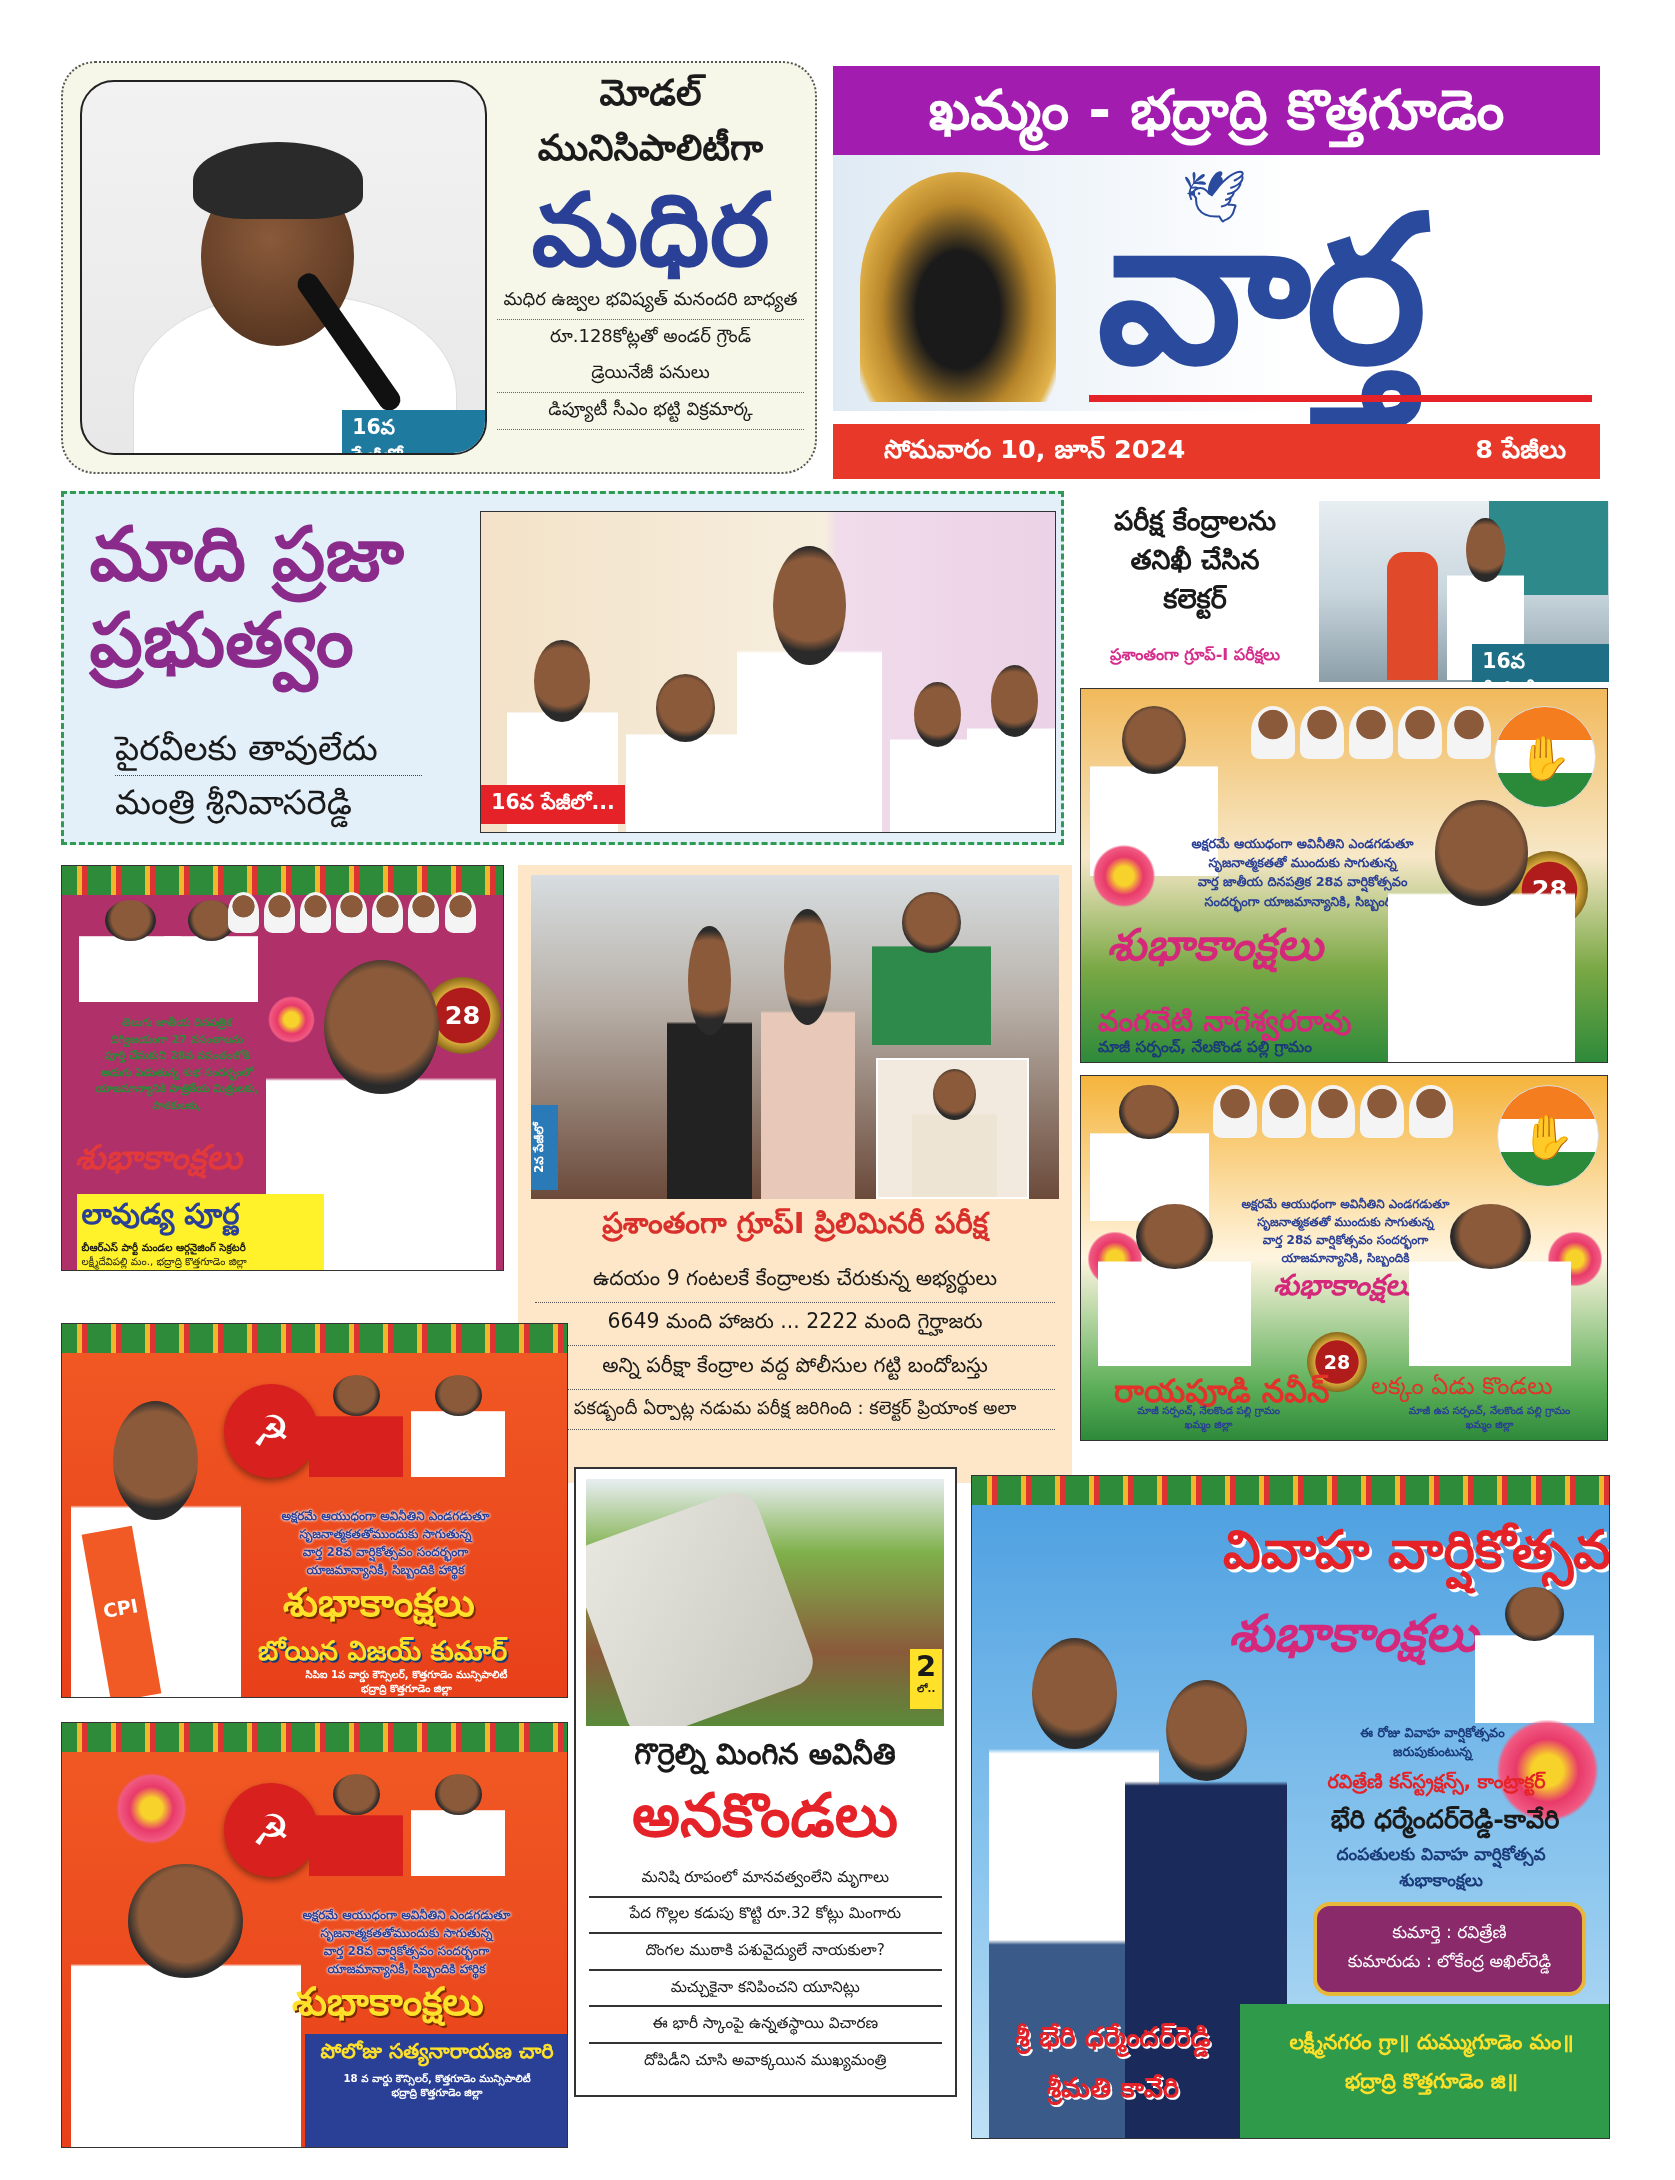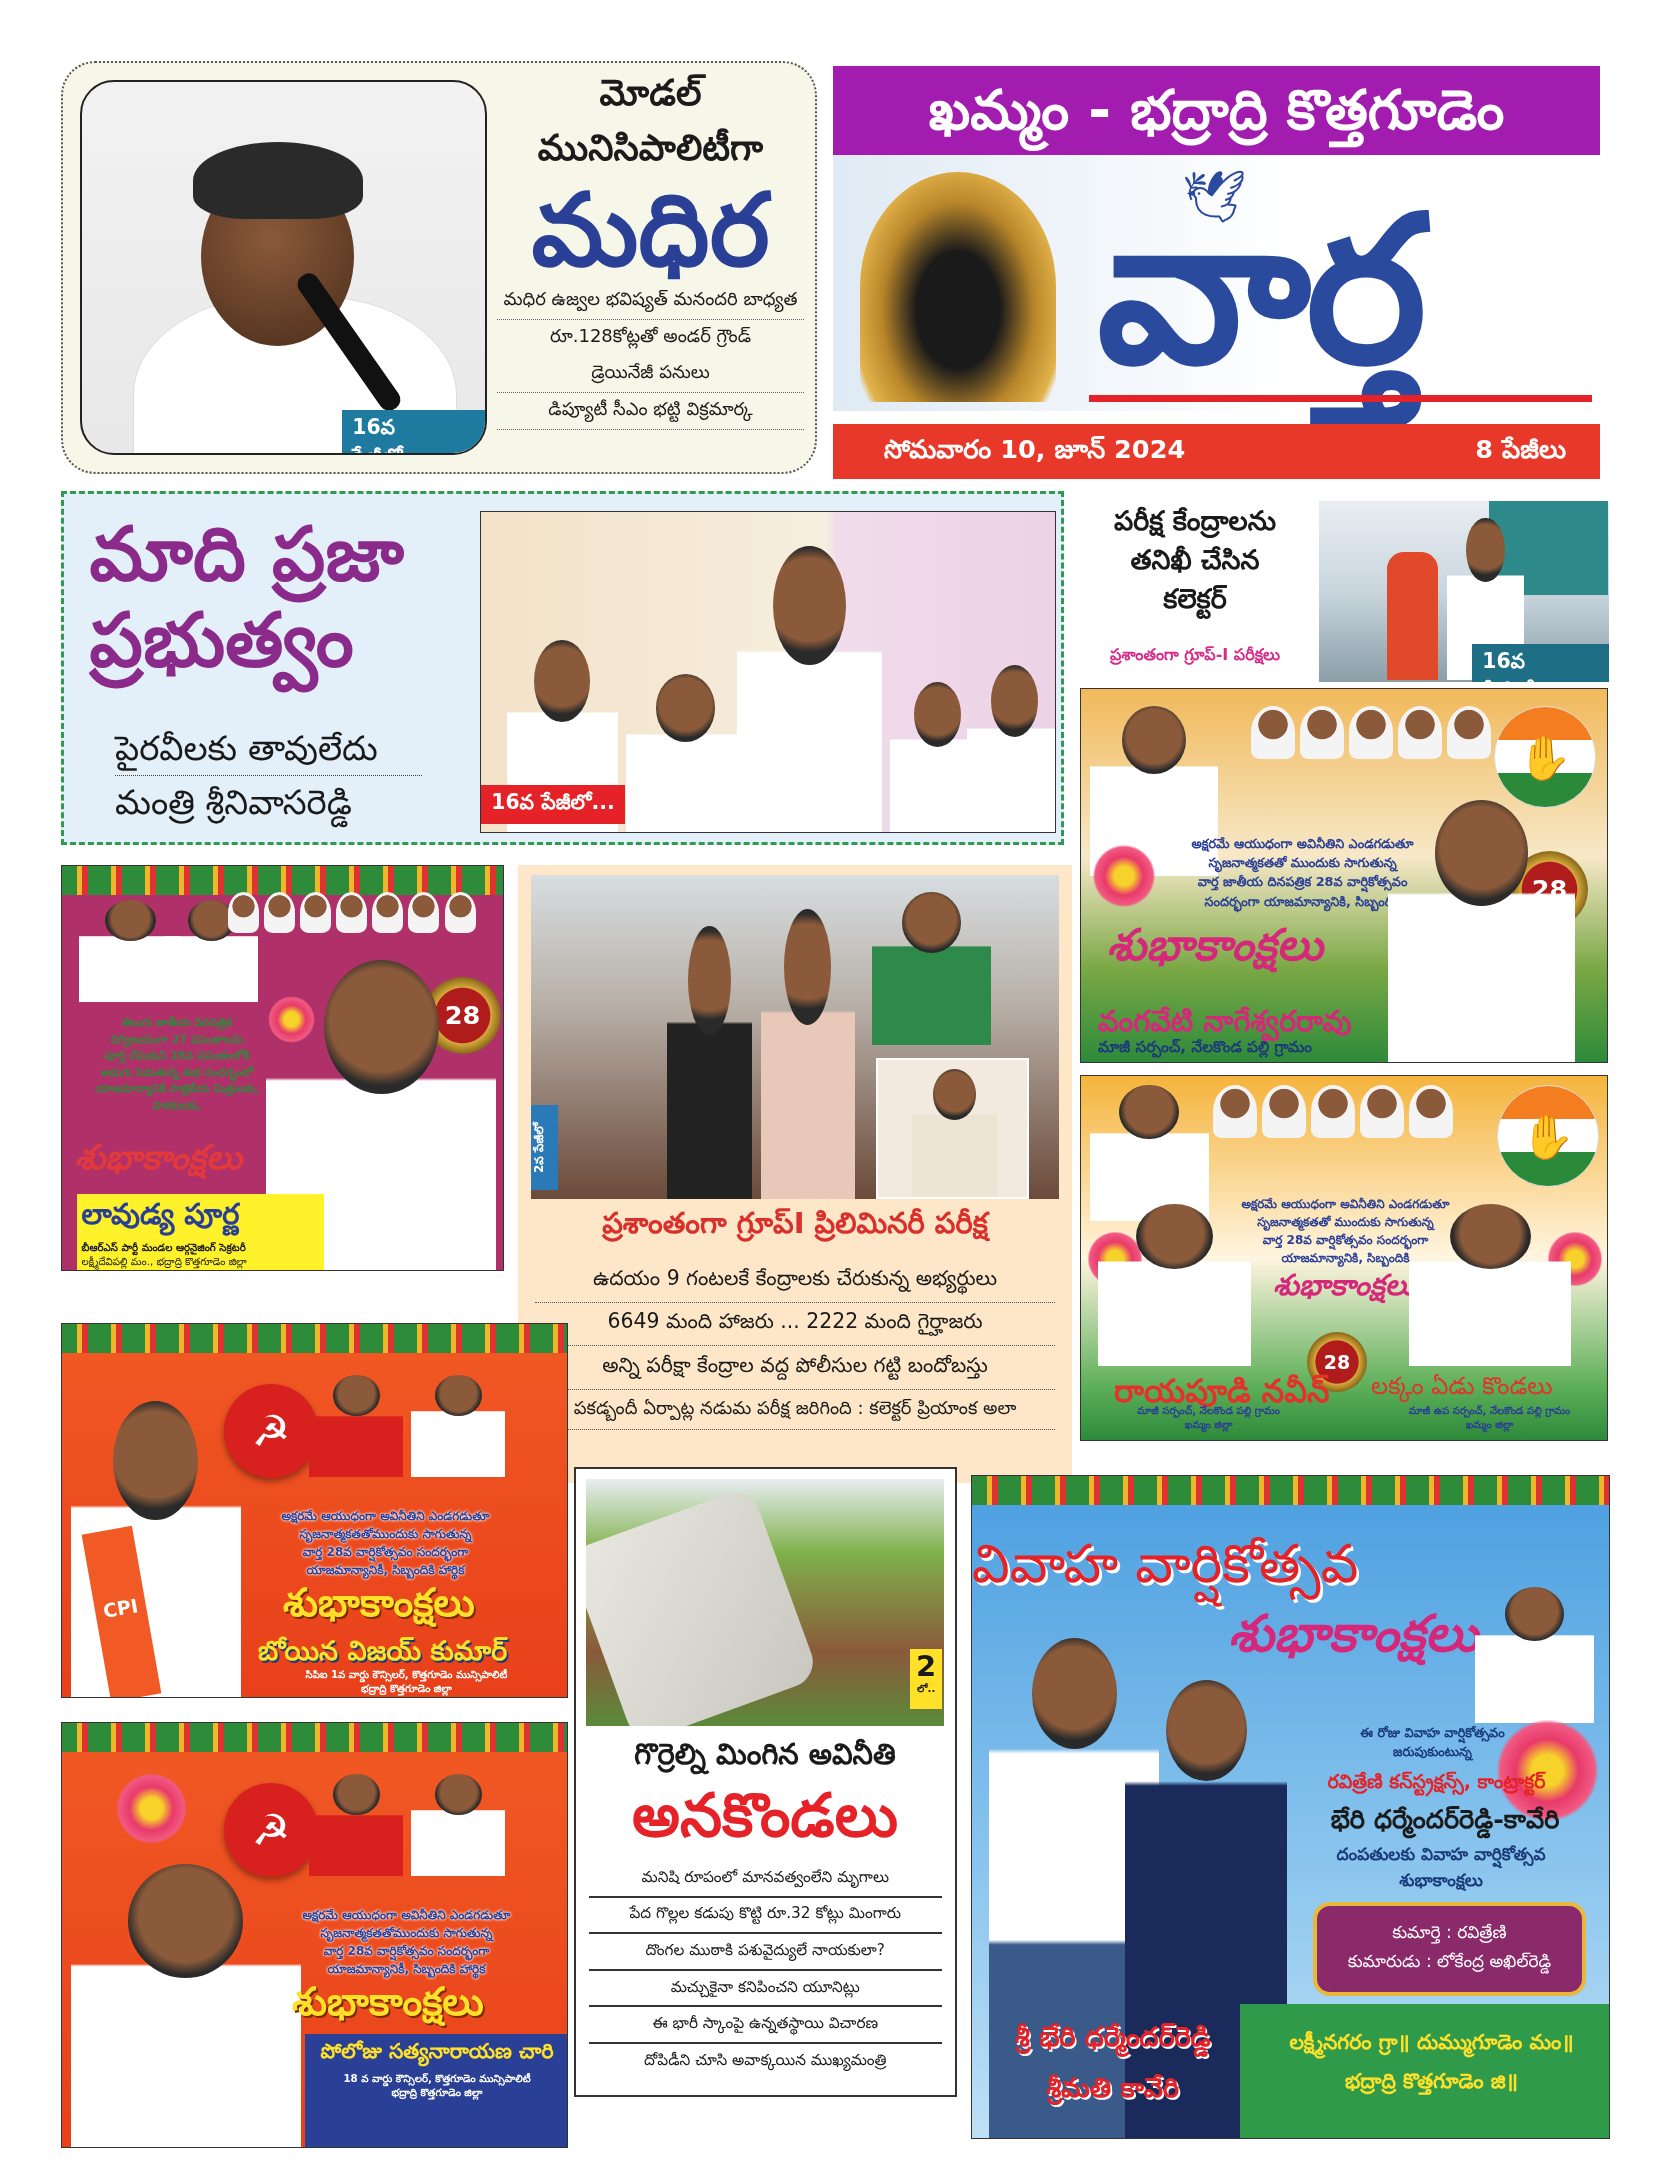--- a/index.html
+++ b/index.html
@@ -358,21 +358,21 @@
     <div class="story-line-solid" style="font-size:15.3px">పేద గొల్లల కడుపు కొట్టి రూ.32 కోట్లు మింగారు</div>
     <div class="story-line-solid" style="font-size:15.3px">దొంగల ముఠాకి పశువైద్యులే నాయకులా?</div>
     <div class="story-line-solid" style="font-size:15.3px">మచ్చుకైనా కనిపించని యూనిట్లు</div>
     <div class="story-line-solid" style="font-size:15.3px">ఈ భారీ స్కాంపై ఉన్నతస్థాయి విచారణ</div>
     <div style="font-size:15.3px;text-align:center;padding:6.8px 0;">దోపిడీని చూసి అవాక్కయిన ముఖ్యమంత్రి</div>
   </div>
 </div>
 
 <div id="ad-wedding" class="ad">
   <div class="garland"></div>
-  <div class="abs" style="left:0;top:57px;width:639px;text-align:left;font-size:53px;font-weight:normal;color:#e42227;text-shadow:2.6px 2.6px 0 #fff;">వివాహ వార్షికోత్సవ</div>
+  <div class="abs" style="left:0;top:43px;width:639px;text-align:right;font-size:53px;font-weight:bold;color:#e42227;text-shadow:2.6px 2.6px 0 #fff;">వివాహ వార్షికోత్సవ</div>
   <div class="abs greeting" style="left:256px;top:128px;font-size:51px;color:#d6287a;">శుభాకాంక్షలు</div>
   <div class="portrait" style="left:503px;top:111px;width:119px;height:136px;">
       <div class="face"></div>
     </div>
   <div class="flower" style="left:520px;top:239px;width:111px;height:111px;"></div>
   <div class="portrait" style="left:17px;top:162px;width:170px;height:503px;background:linear-gradient(180deg,transparent 22%,#fff 23% 60%,#3a5a8a 61%);">
       <div class="face" style="height:22%"></div>
     </div>
   <div class="portrait" style="left:153px;top:204px;width:162px;height:460px;background:linear-gradient(180deg,transparent 22%,#1a2a5a 23%);">
       <div class="face" style="height:22%"></div>

